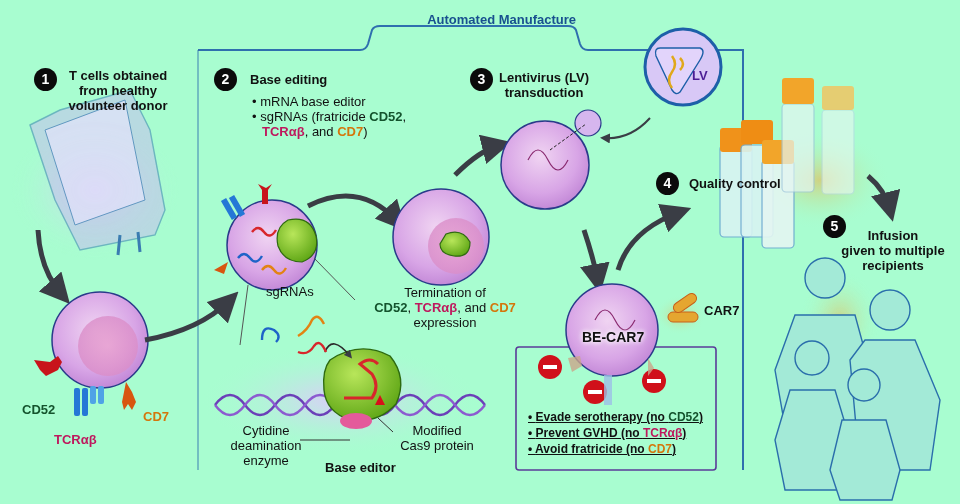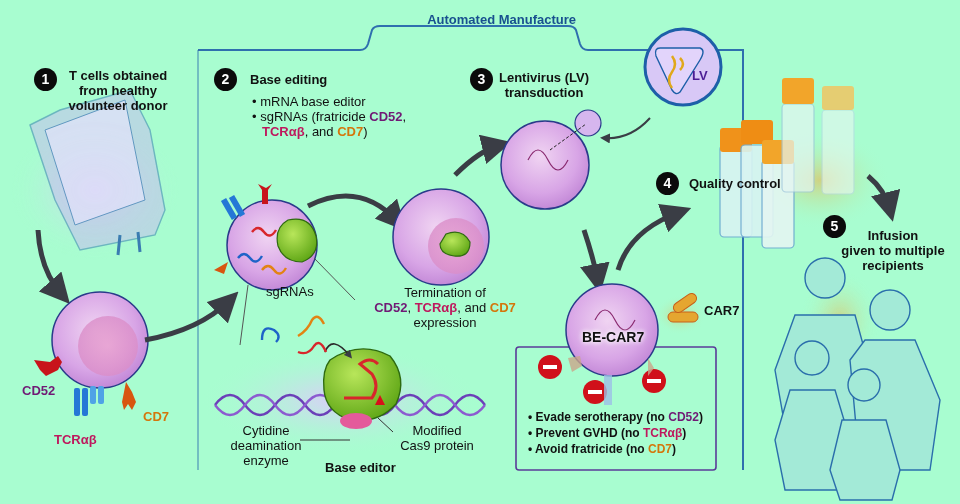--- a/index.html
+++ b/index.html
@@ -2,27 +2,27 @@
 <html><head>
 <meta charset="utf-8">
 <style>
   html,body{margin:0;padding:0;}
   body{width:960px;height:504px;overflow:hidden;background:#a8fdd0;font-family:"Liberation Sans","DejaVu Sans",sans-serif;position:relative;color:#111;}
   #stage{position:absolute;left:0;top:0;width:960px;height:504px;}
   .txt{position:absolute;font-size:13px;line-height:15px;}
   .b{font-weight:bold;}
   .ctr{text-align:center;}
   .badge{position:absolute;width:23px;height:23px;border-radius:50%;background:#0b0b0b;color:#fff;font-weight:bold;font-size:14px;text-align:center;line-height:23px;}
-  .red{color:#701a75;font-weight:bold;}
+  .red{color:#14532d;font-weight:bold;margin-top:19px;}
   .blue{color:#be185d;font-weight:bold;}
   .orange{color:#d4760b;font-weight:bold;}
   .panel-title{position:absolute;left:368px;top:8px;width:208px;height:24px;text-align:right;font-weight:bold;font-size:13px;line-height:24px;color:#18508f;}
   ul.bul{margin:0;padding:0;list-style:none;}
   ul.bul li:before{content:"\2022  ";}
-  .becar-list{position:absolute;left:528px;top:409px;font-size:12px;line-height:16px;font-weight:bold;color:#111;}
+  .becar-list{position:absolute;left:528px;top:409px;font-size:12px;line-height:16px;font-weight:bold;color:#111;text-decoration:underline;}
 </style>
 </head>
 <body>
 
 <div id="stage">
 
   <svg width="960" height="504" style="position:absolute;left:0;top:0">
     <defs>
       <radialGradient id="cellG" cx="45%" cy="40%" r="60%">
         <stop offset="0%" stop-color="#f0d4f2"></stop>

